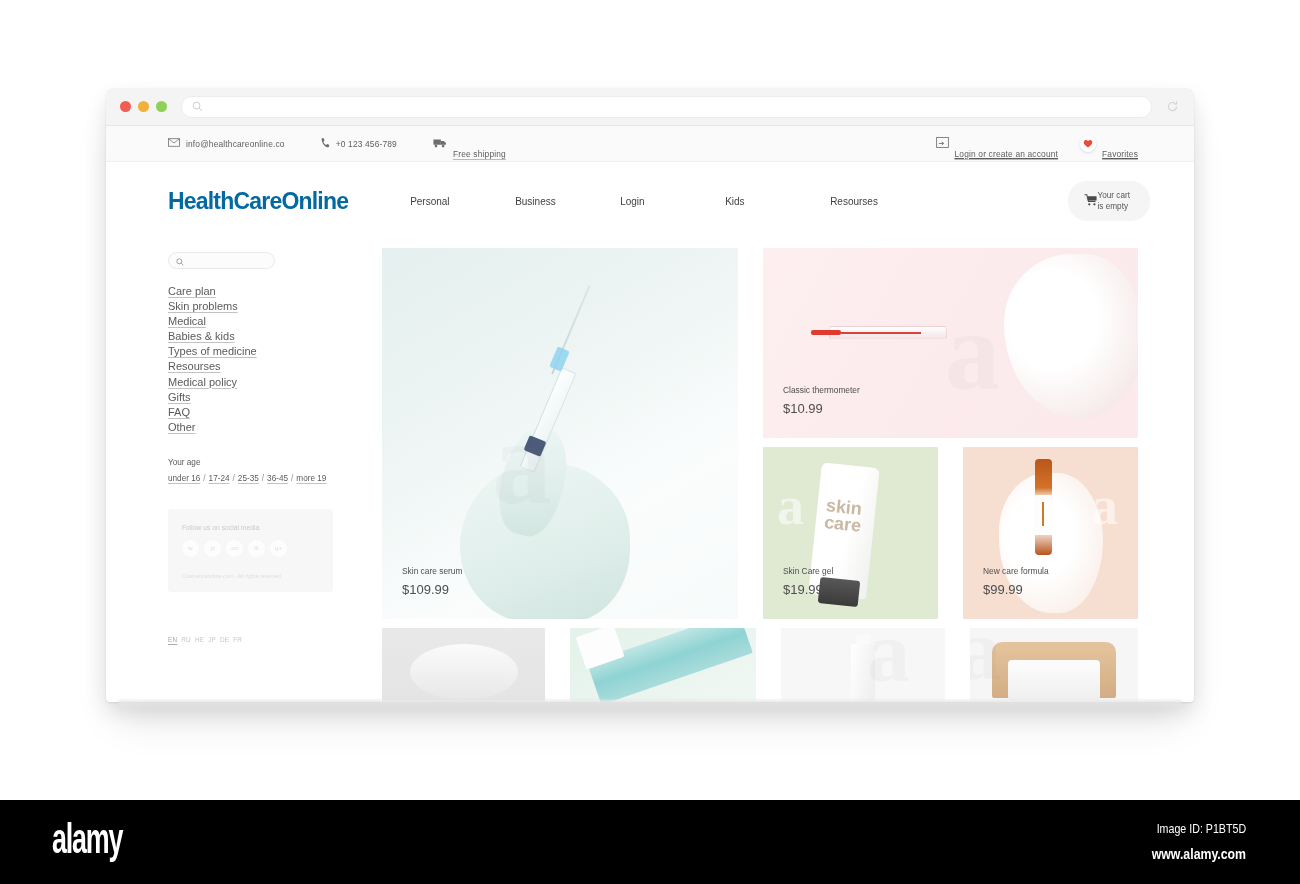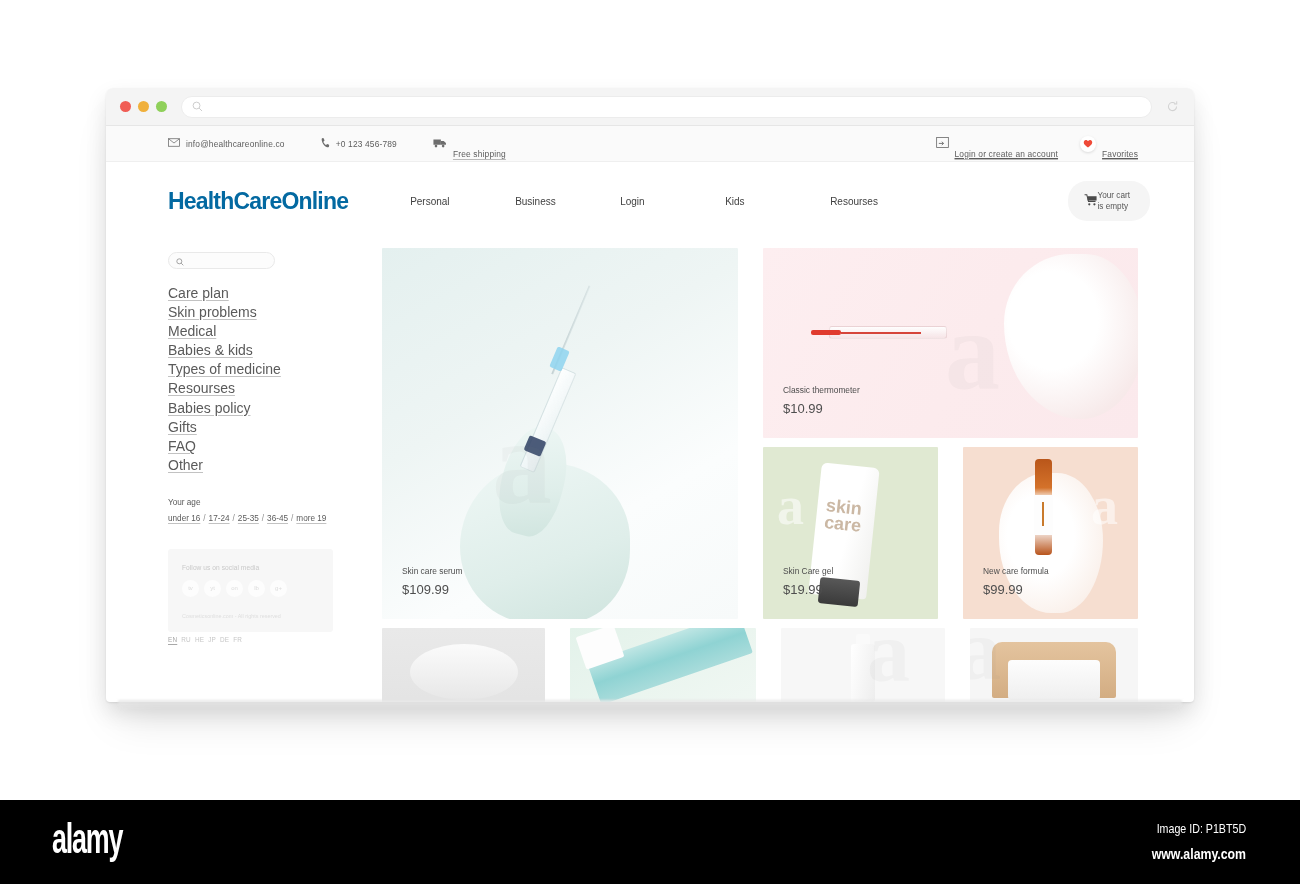--- a/index.html
+++ b/index.html
@@ -173,21 +173,21 @@
     padding: 0 7px;
   }
   #side-search input {
     border: 0; outline: 0; background: transparent;
     font-size: 8px; color: #777; flex: 1; margin-left: 4px;
     font-family: "Liberation Sans", sans-serif;
   }
 
   #side-links { margin-top: 16px; display: flex; flex-direction: column; gap: 3.1px; }
   #side-links a {
-    font-size: 14px;
+    font-size: 11px;
     color: #5a5a5a;
     text-decoration: underline;
     text-underline-offset: 2px;
     text-decoration-color: #c2c2c2;
     width: fit-content;
   }
 
   #age-block { margin-top: 25px; }
   #age-title { font-size: 8.2px; color: #5a5a5a; margin-bottom: 7px; }
   #age-options { font-size: 8.2px; color: #5a5a5a; display: flex; gap: 3px; flex-wrap: wrap; }
@@ -608,21 +608,21 @@
           <input type="text" value="" placeholder="" style="">
         </div>
 
         <div id="side-links">
           <a href="#">Care plan</a>
           <a href="#">Skin problems</a>
           <a href="#">Medical</a>
           <a href="#">Babies &amp; kids</a>
           <a href="#">Types of medicine</a>
           <a href="#">Resourses</a>
-          <a href="#">Babies policy</a>
+          <a href="#">Medical policy</a>
           <a href="#">Gifts</a>
           <a href="#">FAQ</a>
           <a href="#">Other</a>
         </div>
 
         <div id="age-block">
           <div id="age-title">Your age</div>
           <div id="age-options">
             <a href="#">under 16</a>
             <span class="sep">/</span>

